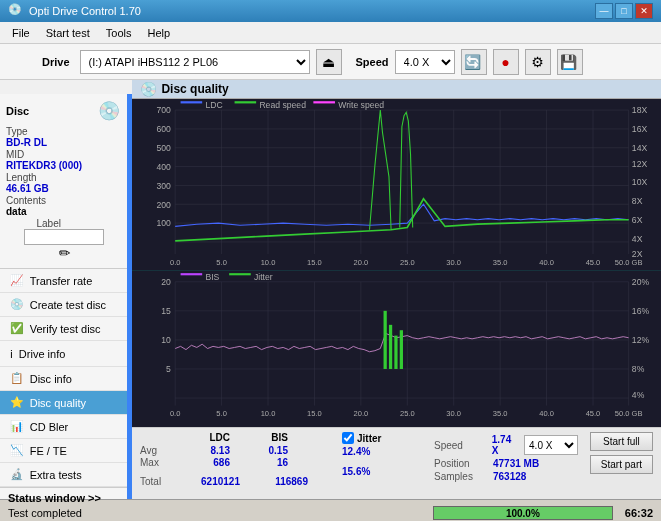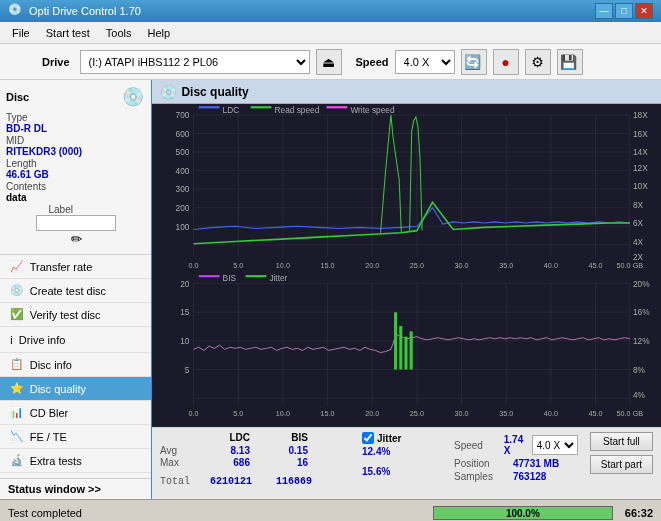--- a/index.html
+++ b/index.html
@@ -85,25 +85,26 @@
     }
 
     
     .main-layout {
       display: flex;
       height: calc(521px - 22px - 22px - 36px - 22px);
     }
 
     
     .sidebar {
-      width: 152px;
+      width: 132px;
       background: #f5f5f5;
-      border-right: 1px solid #3b82f6;
+      border-right: 5px solid #3b82f6;
       display: flex;
       flex-direction: column;
+      margin-top: 14px;
     }
 
     
     .disc-info {
       padding: 6px;
       border-bottom: 1px solid #ccc;
     }
     .disc-header {
       display: flex;
       align-items: center;
@@ -539,21 +540,21 @@
           <div style="display:flex; gap:6px; margin:1px 0;">
             <span style="width:32px; color:#555;">Avg</span>
             <span style="width:52px; text-align:right; color:#0000cc; font-weight:bold;">8.13</span>
             <span style="width:52px; text-align:right; color:#0000cc; font-weight:bold;">0.15</span>
           </div>
           <div style="display:flex; gap:6px; margin:1px 0;">
             <span style="width:32px; color:#555;">Max</span>
             <span style="width:52px; text-align:right; color:#0000cc; font-weight:bold;">686</span>
             <span style="width:52px; text-align:right; color:#0000cc; font-weight:bold;">16</span>
           </div>
-          <div style="display:flex; gap:8px; margin:8px 0;font-family:Liberation Mono, monospace;">
+          <div style="display:flex; gap:16px; margin:8px 0;">
             <span style="width:32px; color:#555;">Total</span>
             <span style="width:52px; text-align:right; color:#0000cc; font-weight:bold;">6210121</span>
             <span style="width:52px; text-align:right; color:#0000cc; font-weight:bold;">116869</span>
           </div>
         </div>
 
         <div style="font-size:10px; min-width:80px;">
           <div style="display:flex; align-items:center; gap:3px; margin-bottom:2px;">
             <input type="checkbox" checked="" style="width: 12px; height: 12px;">
             <span style="font-weight:bold;">Jitter</span>

